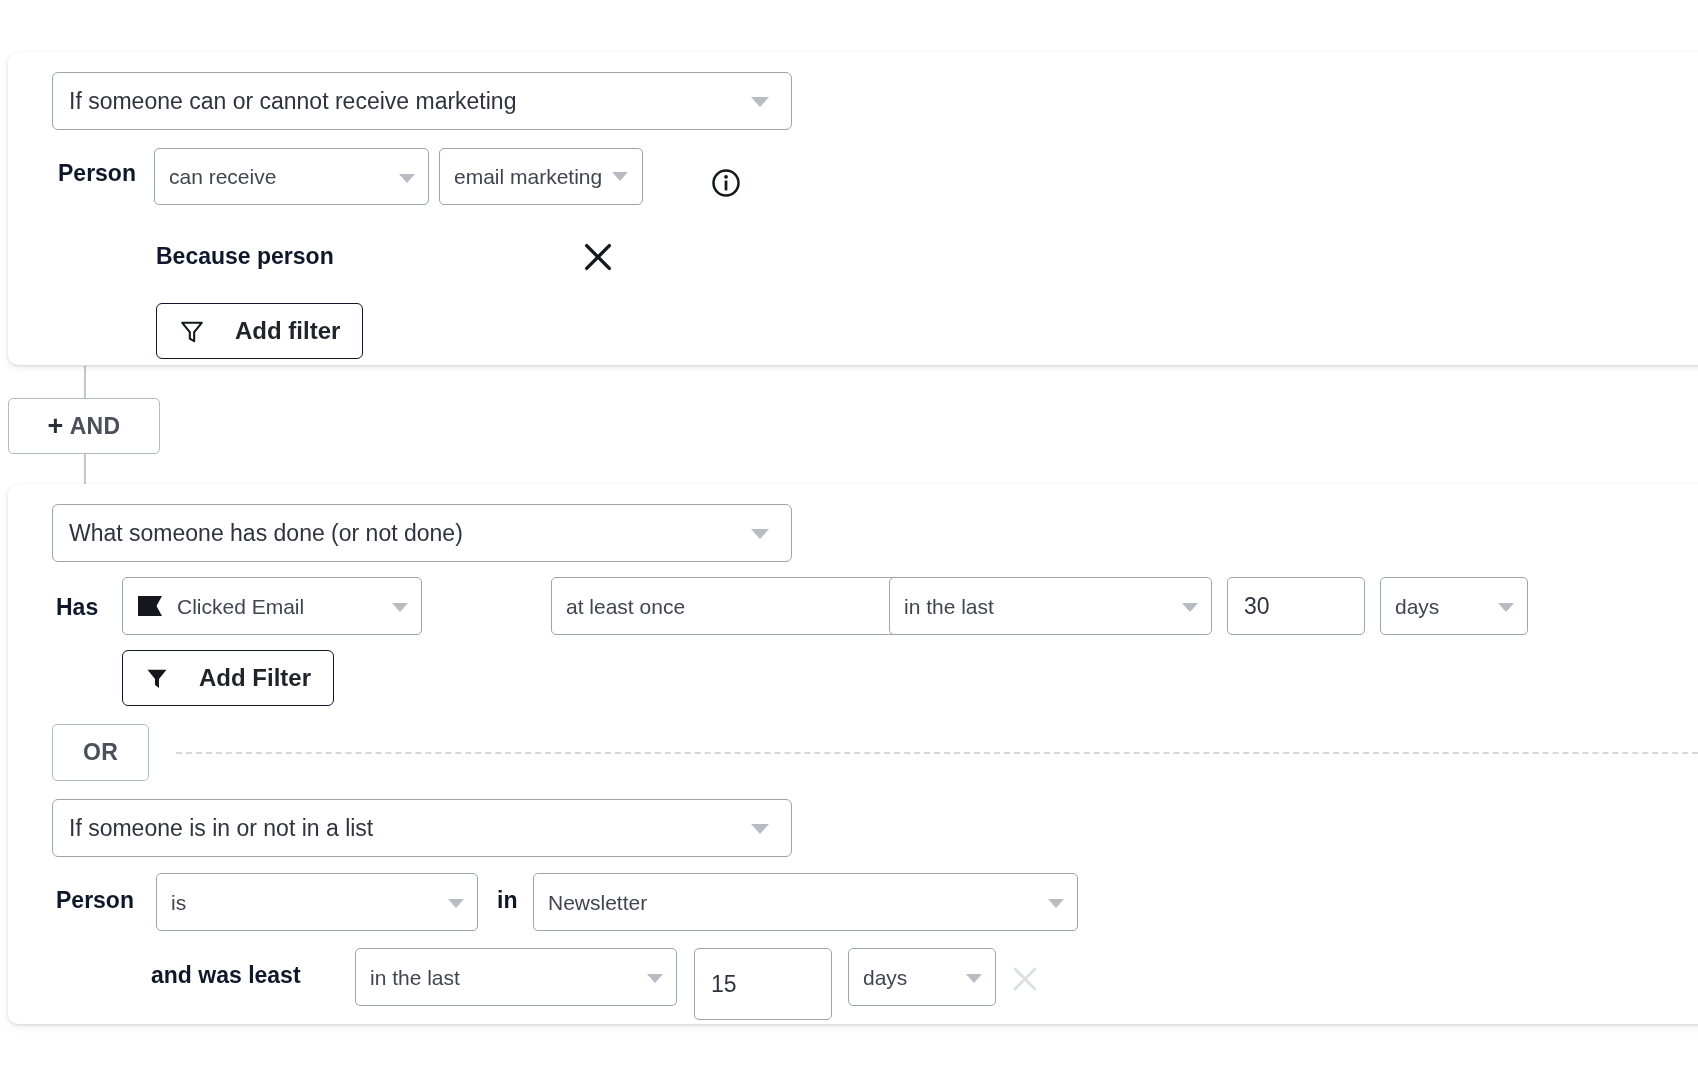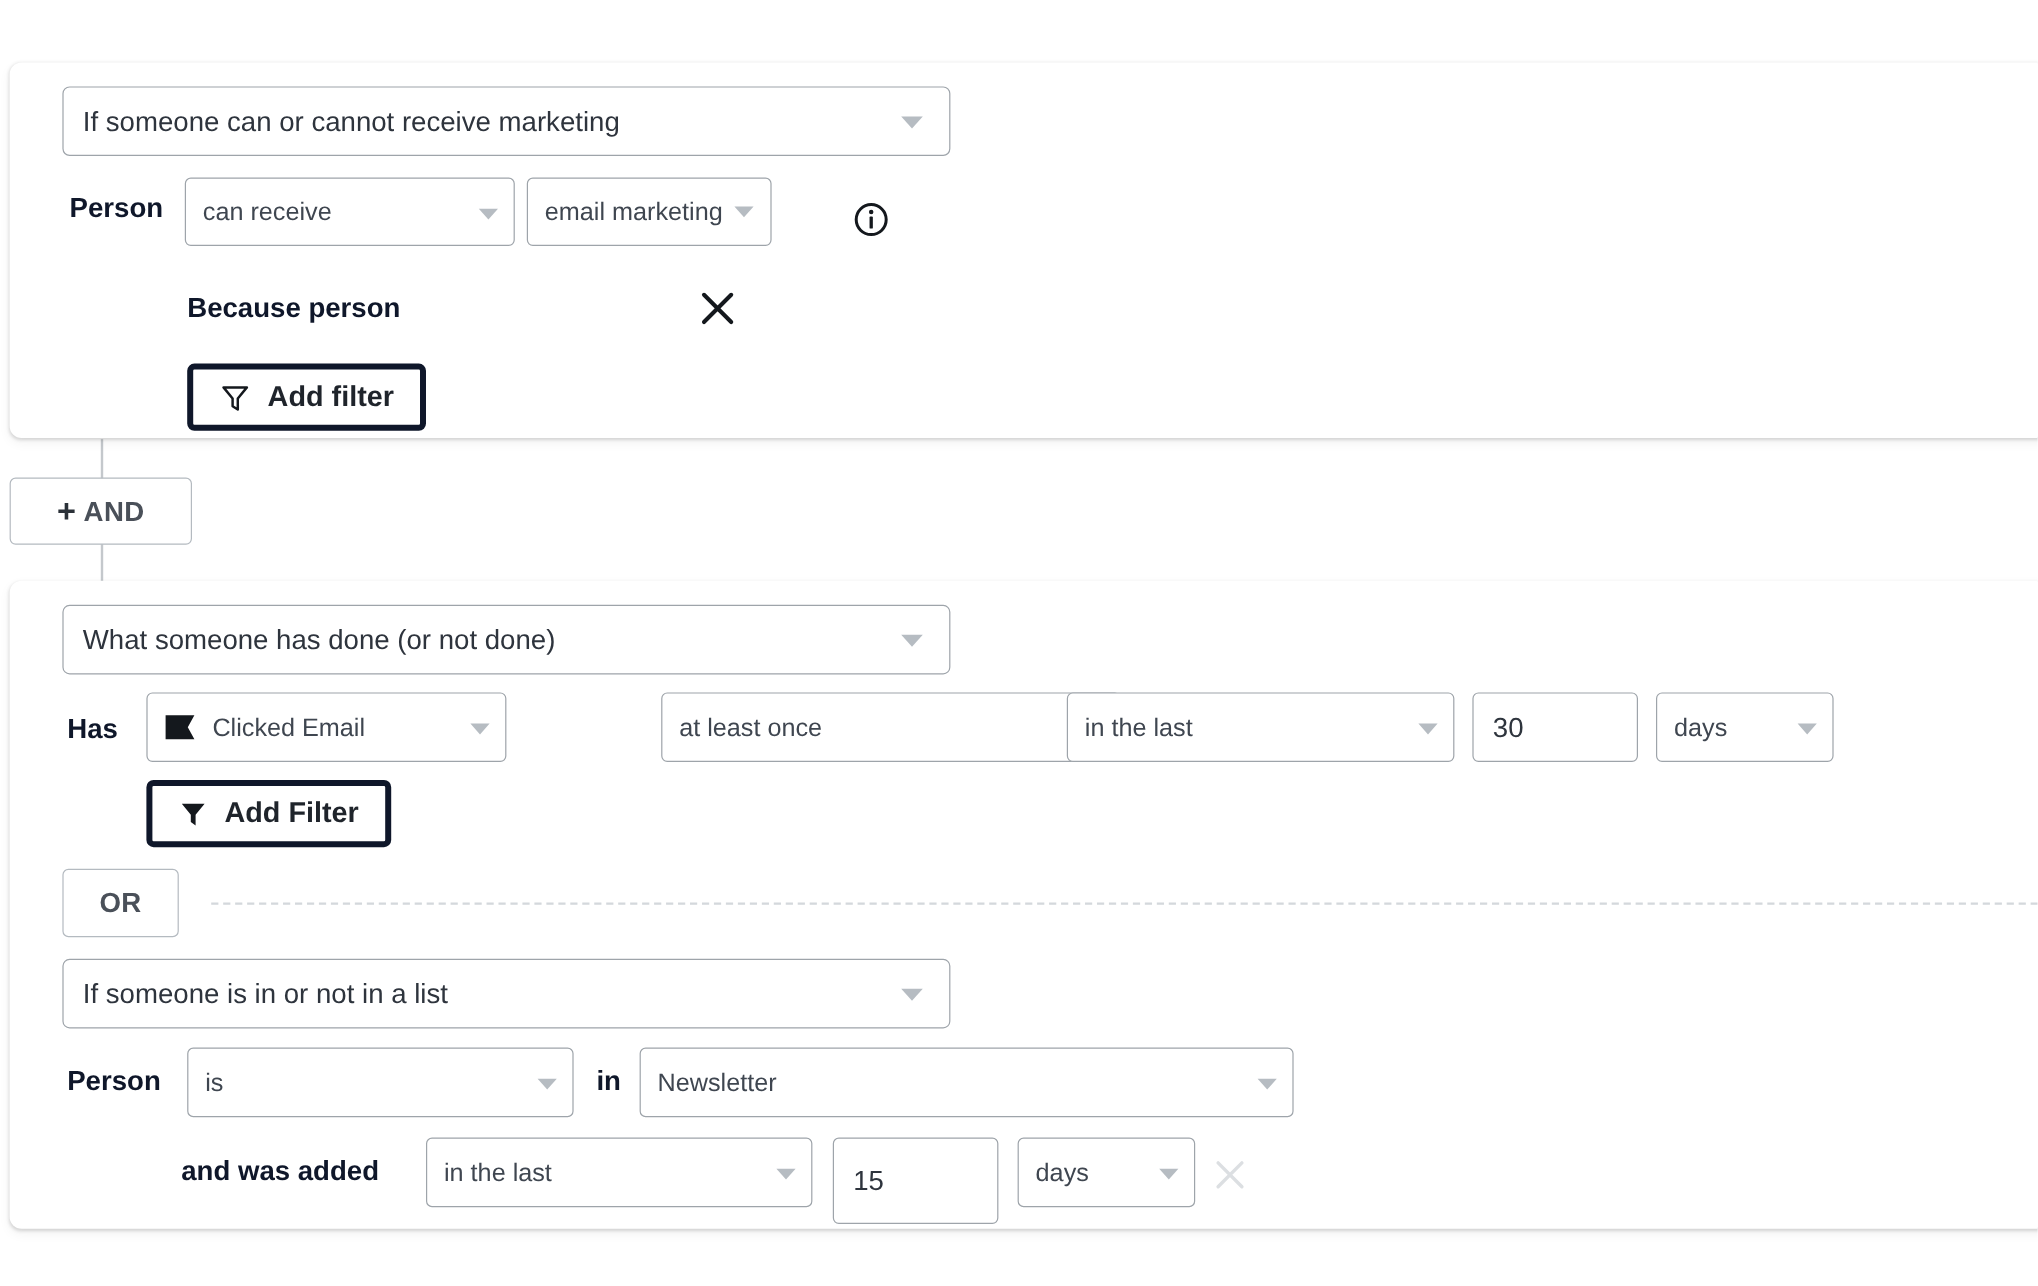--- a/index.html
+++ b/index.html
@@ -114,23 +114,23 @@
     color: #0f172a;
     white-space: nowrap;
     line-height: 1;
   }
 
   
   .btn-outline {
     position: absolute;
     display: inline-flex;
     align-items: center;
-    gap: 14px;
-    background: #ffffff;
-    border: 5px solid #0f172a;
+    gap: 30px;
+    background: #ffffff;
+    border: 1px solid #0f172a;
     border-radius: 6px;
     height: 56px;
     padding: 16px 22px;
     font-size: 24px;
     font-weight: 700;
     color: #1f242b;
     cursor: pointer;
   }
 
   .chip {
@@ -309,21 +309,21 @@
       <span class="caret"></span>
     </div>
 
     <div class="lbl" style="left:489px; top:405px;">in</div>
 
     <div class="sel" style="position:absolute; left:525px; top:389px; width:545px; height:58px;">
       <span class="val">Newsletter</span>
       <span class="caret"></span>
     </div>
 
-    <div class="lbl" style="left:143px; top:480px;">and was added</div>
+    <div class="lbl" style="left:143px; top:480px;">and was least</div>
 
     <div class="sel" style="position:absolute; left:347px; top:464px; width:322px; height:58px;">
       <span class="val">in the last</span>
       <span class="caret"></span>
     </div>
 
     <div class="num-box" style="left:686px; top:464px; width:138px; height:72px;">
       <span>15</span>
     </div>
 

